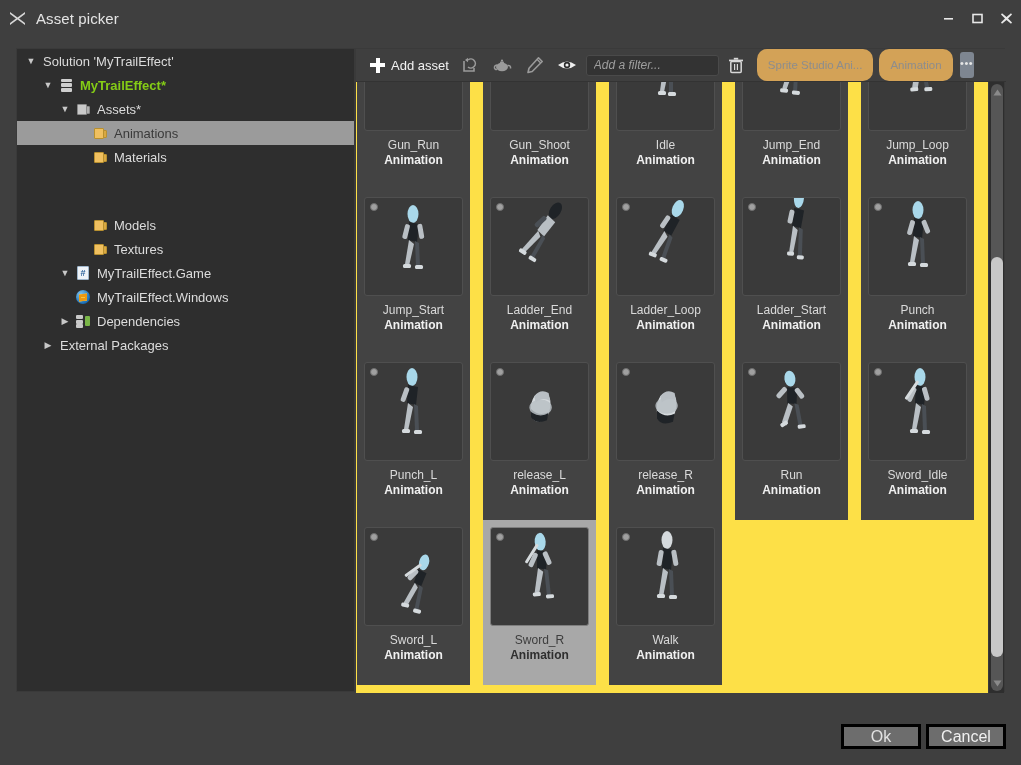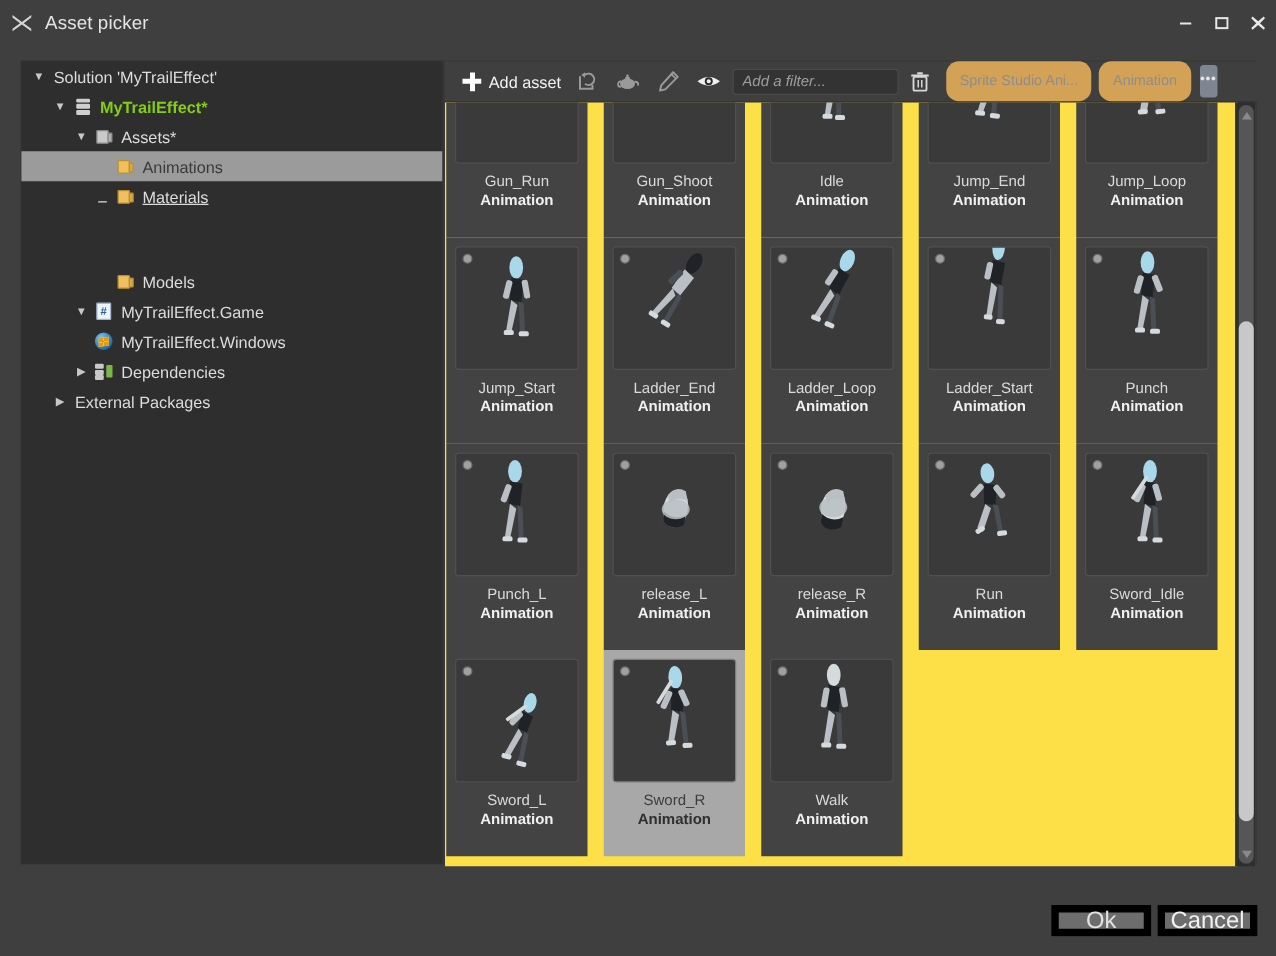--- a/index.html
+++ b/index.html
@@ -254,22 +254,22 @@
   }
 
   
   .footer {
     position: absolute; left: 0; top: 708px; width: 1021px; height: 57px;
     background: #3f3f3f;
   }
   .btn {
     position: absolute; top: 16px;
     width: 80px; height: 25px;
-    background: #6d6d6d; border: 6px solid #000000;
-    color: #f0f0f0; font-size: 19px;
+    background: #6d6d6d; border: 3px solid #000000;
+    color: #f0f0f0; font-size: 16px;
     display: flex; align-items: center; justify-content: center;
     font-family: "Liberation Sans", sans-serif;
   }
   .btn.ok { left: 841px; color: #e2e2e2; }
   .btn.cancel { left: 926px; }
 </style>
 </head>
 <body>
 
 <div class="titlebar">
@@ -330,39 +330,49 @@
         <div class="tree-row selected" style="padding-left: 57px;">
           <span class="twisty spacer">▶</span>
           <span class="tree-icon">
             <span class="ico-folder">
               <i></i>
               <b></b>
             </span>
           </span>
           <span class="tree-label">Animations</span>
         </div>
-        <div class="tree-row" style="padding-left: 57px; text-decoration: underline;">
+        <div class="tree-row" style="padding-left: 57px;">
           <span class="twisty spacer">▶</span>
           <span class="tree-icon">
             <span class="ico-folder">
               <i></i>
               <b></b>
             </span>
           </span>
           <span class="tree-label">Materials</span>
         </div>
         <div class="tree-row" style="padding-left: 57px; margin-top: 44px;">
           <span class="twisty spacer">▶</span>
           <span class="tree-icon">
             <span class="ico-folder">
               <i></i>
               <b></b>
             </span>
           </span>
           <span class="tree-label">Models</span>
+        </div>
+        <div class="tree-row" style="padding-left: 57px;">
+          <span class="twisty spacer">▶</span>
+          <span class="tree-icon">
+            <span class="ico-folder">
+              <i></i>
+              <b></b>
+            </span>
+          </span>
+          <span class="tree-label">Textures</span>
         </div>
         <div class="tree-row" style="padding-left: 40px;">
           <span class="twisty">▼</span>
           <span class="tree-icon">
             <span class="ico-cs">#</span>
           </span>
           <span class="tree-label">MyTrailEffect.Game</span>
         </div>
         <div class="tree-row" style="padding-left: 40px;">
           <span class="twisty spacer">▶</span>

